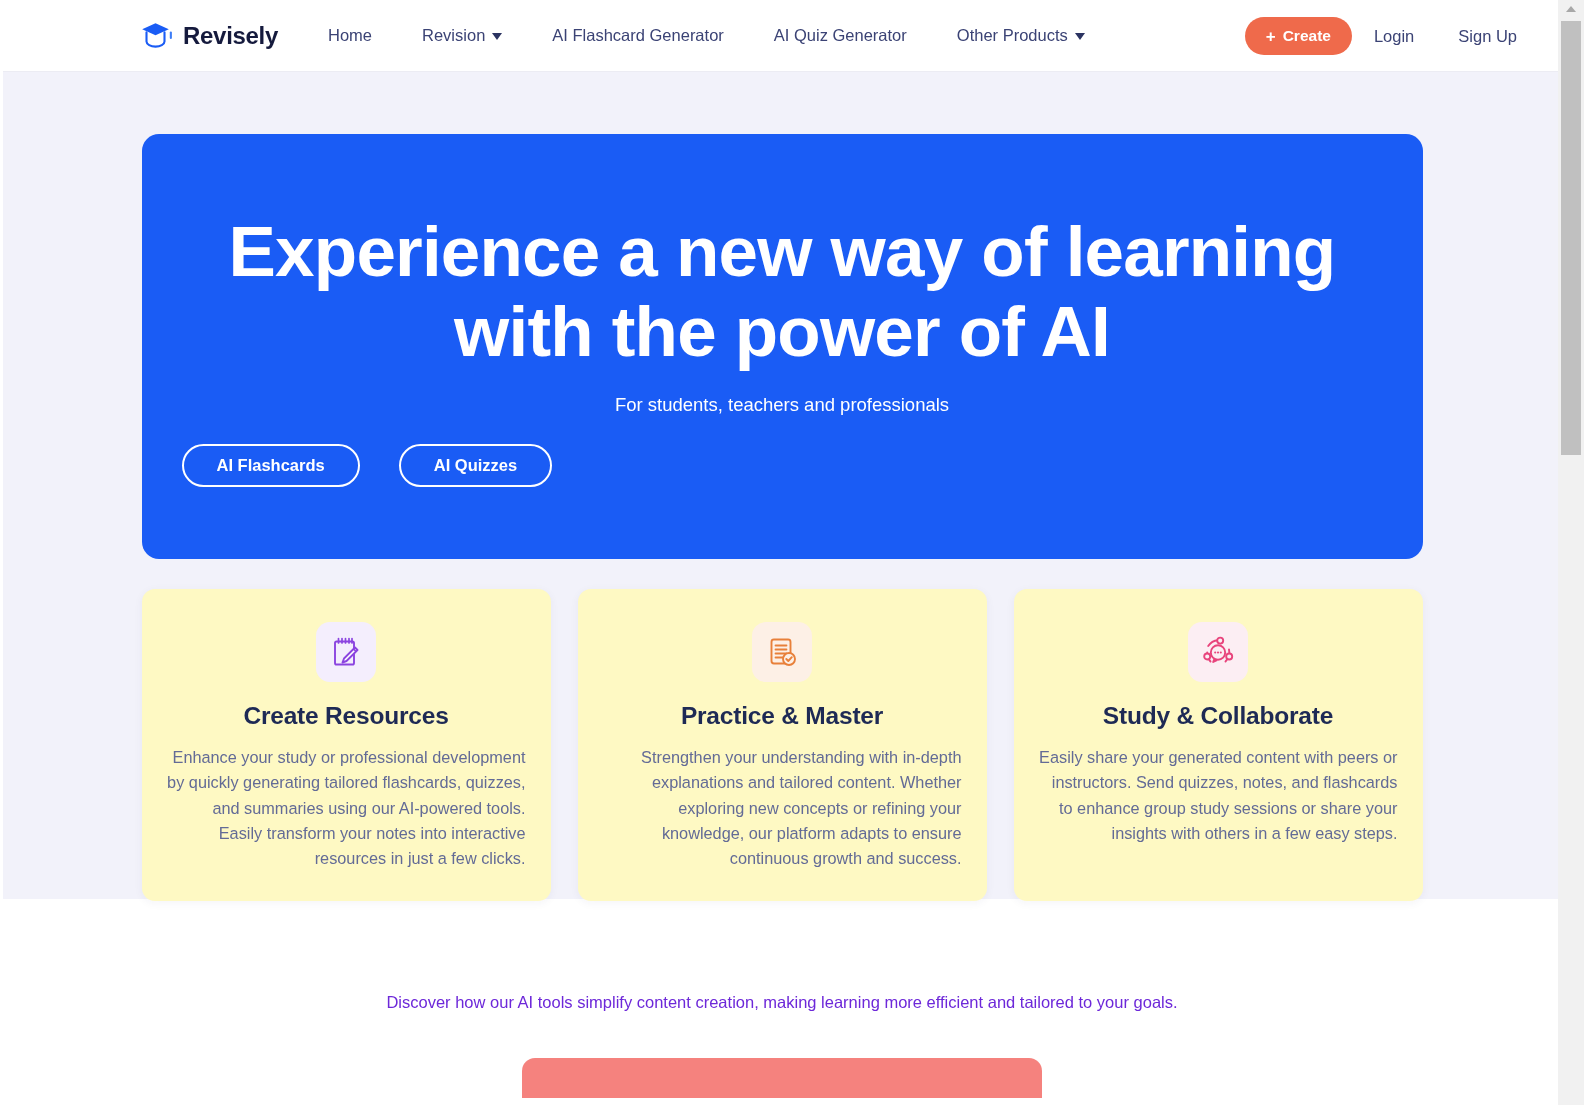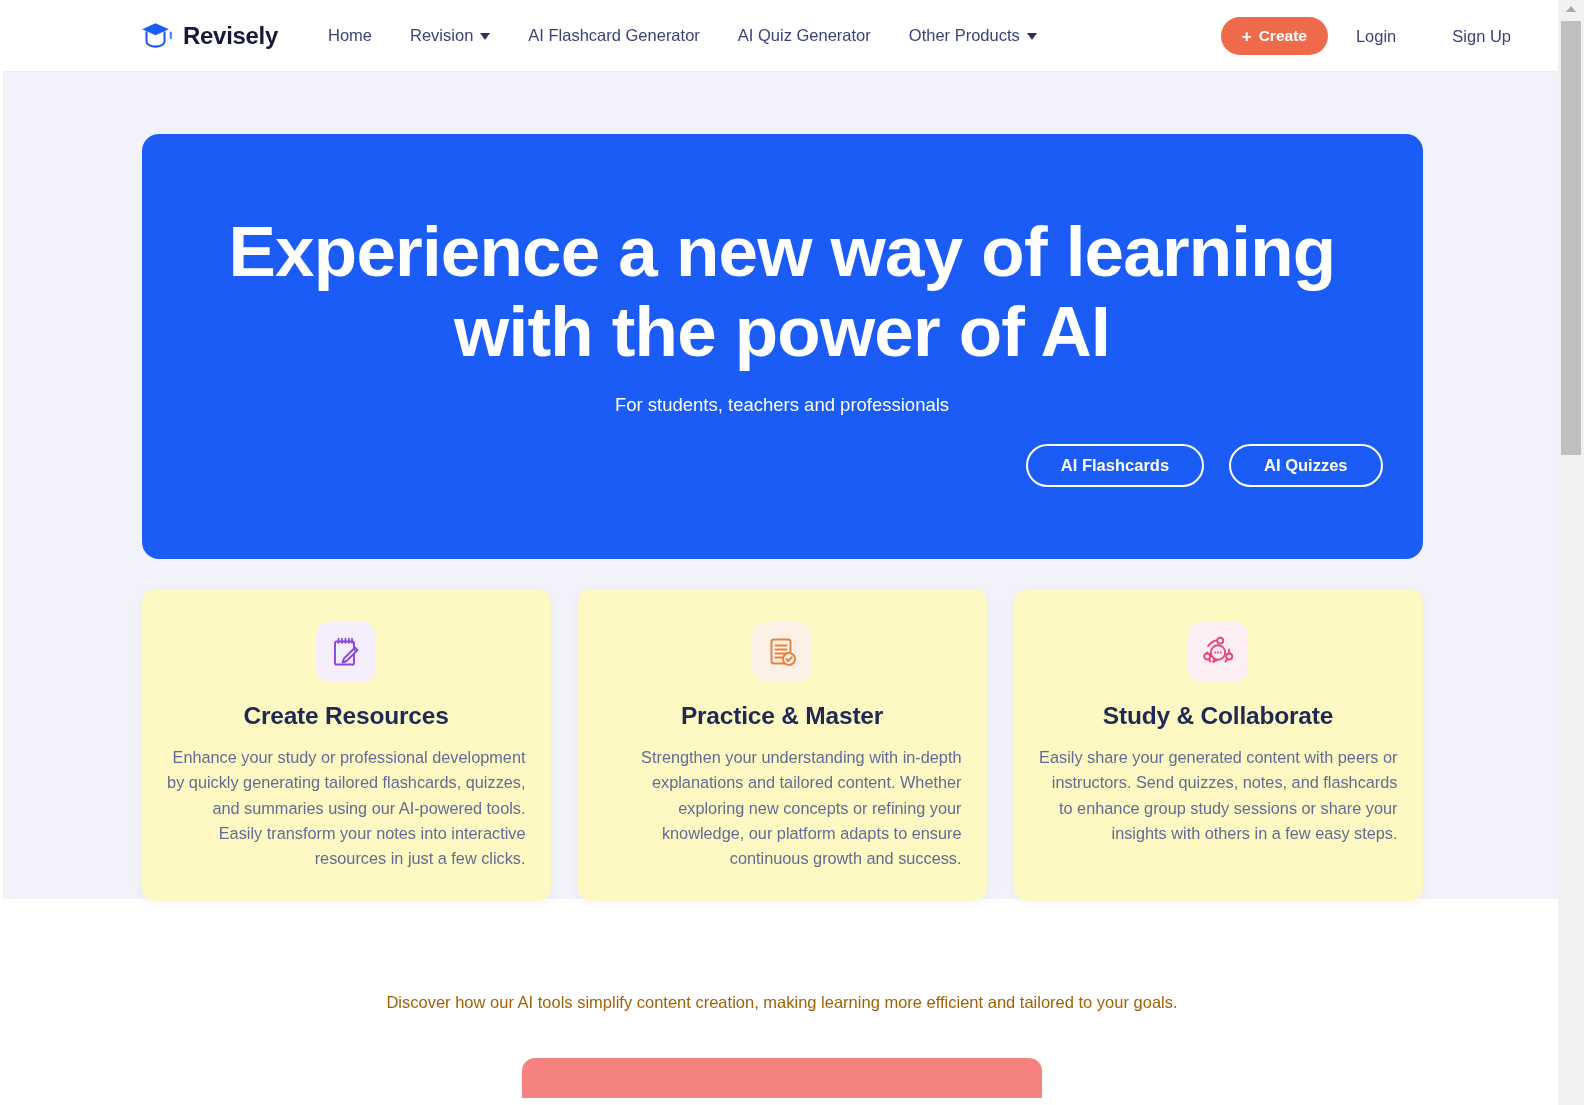--- a/index.html
+++ b/index.html
@@ -48,21 +48,21 @@
   .brand-name {
     font-size: 24px;
     font-weight: 700;
     color: #151a3d;
     letter-spacing: -0.3px;
     white-space: nowrap;
   }
   .nav-links {
     display: flex;
     align-items: center;
-    gap: 4px;
+    gap: 16px;
   }
   .nav-item {
     display: flex;
     align-items: center;
     gap: 7px;
     font-size: 16.5px;
     color: #3b4375;
     padding: 0 17px;
     white-space: nowrap;
     cursor: pointer;
@@ -97,21 +97,21 @@
     display: flex;
     align-items: center;
     gap: 7px;
     cursor: pointer;
     white-space: nowrap;
   }
   .create-plus { font-size: 17px; font-weight: 700; line-height: 1; }
   .auth-link {
     font-size: 16.5px;
     color: #3b4375;
-    padding: 0 28px;
+    padding: 0 22px;
     white-space: nowrap;
     cursor: pointer;
   }
 
   
   .lavender-section {
     background: #f2f2fa;
     padding: 62px 0 0 0;
     height: 827px;
   }
@@ -134,22 +134,22 @@
   }
   .hero-sub {
     color: #ffffff;
     font-size: 18.5px;
     margin-top: 23px;
     font-weight: 400;
   }
   .hero-btns {
     margin-top: 28px;
     display: flex;
-    justify-content: flex-end;
-    gap: 25px;
+    justify-content: flex-start;
+    gap: 39px;
   }
   .hero-btn {
     background: transparent;
     border: 2px solid #ffffff;
     color: #ffffff;
     border-radius: 26px;
     height: 43px;
     padding: 0 33px;
     font-size: 16.5px;
     font-weight: 700;
@@ -207,21 +207,21 @@
   }
   .section-title {
     font-size: 35px;
     font-weight: 700;
     color: #1e2a63;
     letter-spacing: -0.4px;
   }
   .section-sub {
     margin-top: 19px;
     font-size: 16.5px;
-    color: #a16207;
+    color: #6d28d9;
   }
   .peek-panel {
     margin: 46px auto 0 auto;
     width: 520px;
     height: 40px;
     background: #f5827e;
     border-radius: 13px 13px 0 0;
   }
 
   

